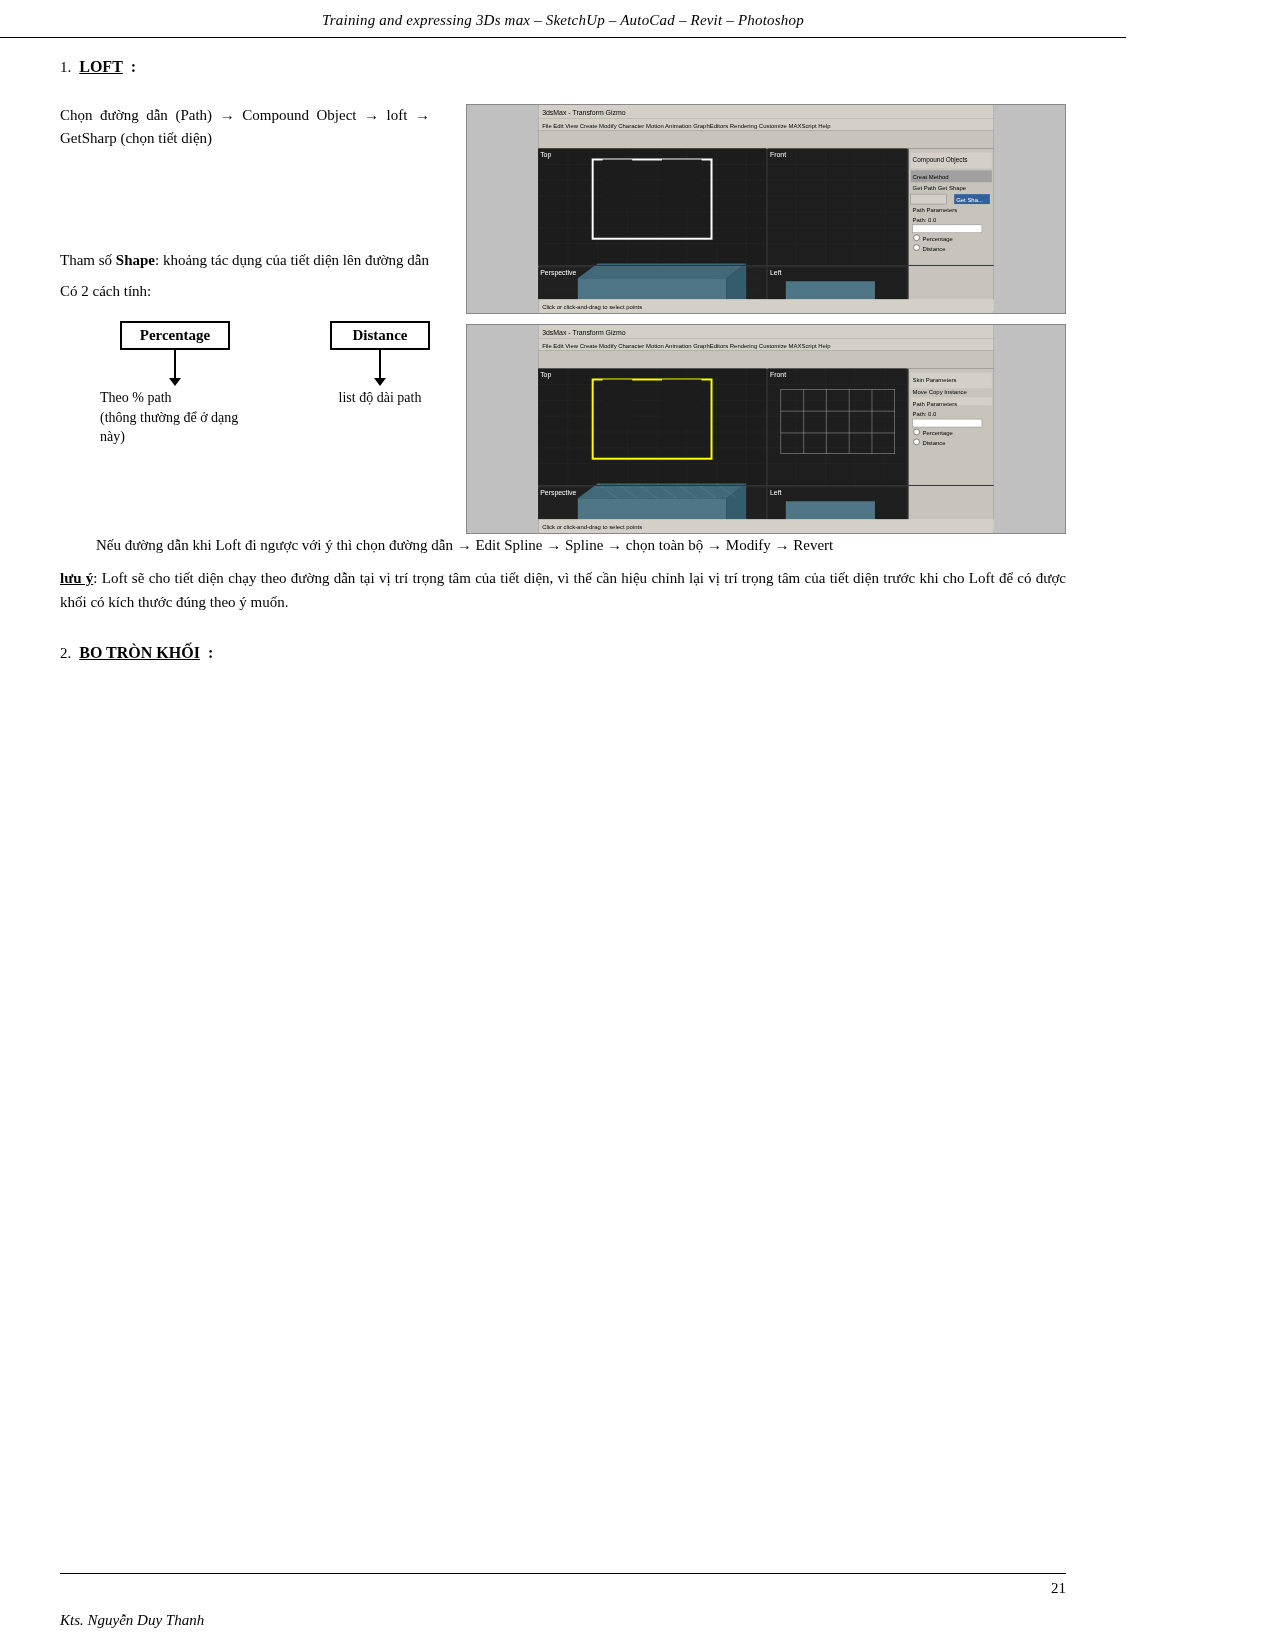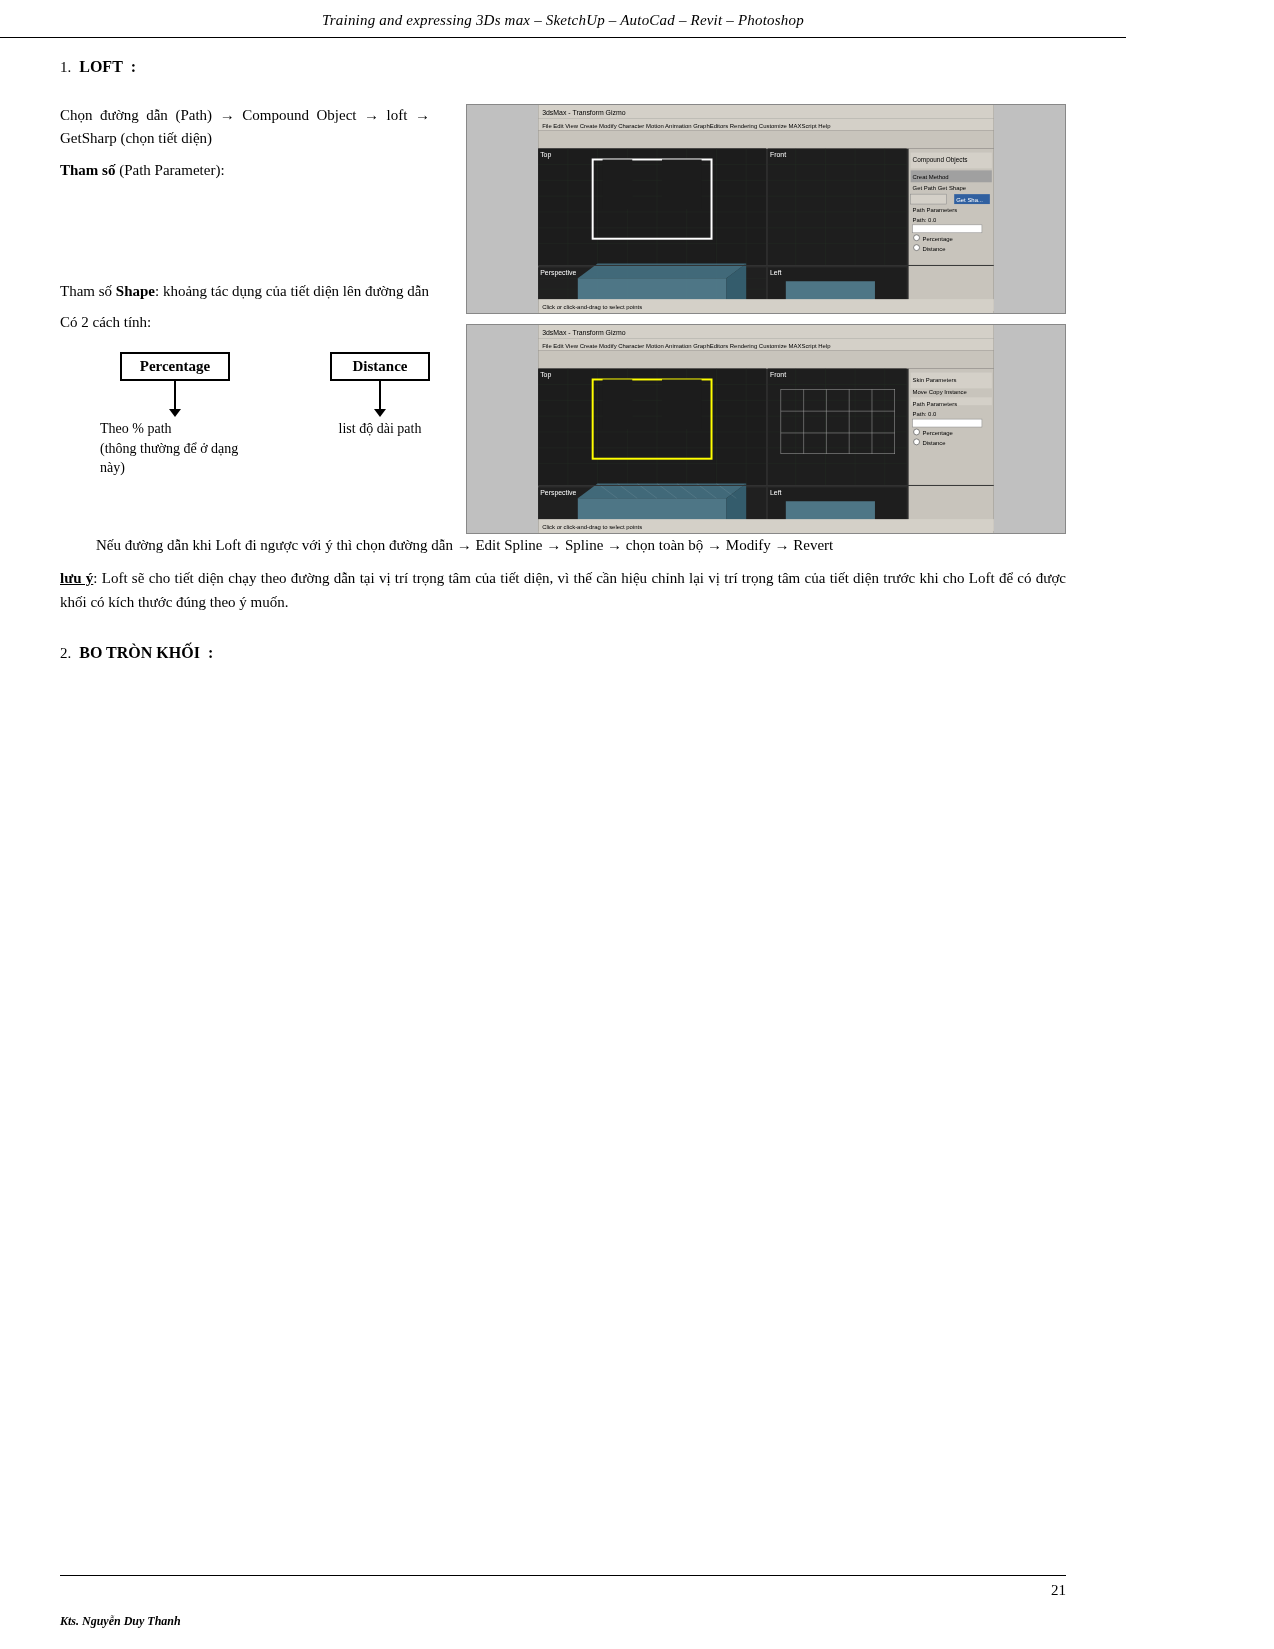--- a/index.html
+++ b/index.html
@@ -36,22 +36,22 @@
       position: absolute;
       bottom: 20px;
       left: 60px;
       right: 60px;
       display: flex;
       justify-content: space-between;
       padding-top: 6px;
     }
     .footer-left {
       font-style: italic;
-      font-weight: bold;
-      font-size: 12px;
+      font-weight: normal;
+      font-size: 15px;
       margin-top: 32px;
     }
     .footer-right {
       font-size: 15px;
       margin-left: 8px;
     }
     
     .content {
       padding: 20px 60px 80px 60px;
     }
@@ -65,20 +65,21 @@
       margin-bottom: 10px;
       display: flex;
       align-items: baseline;
       gap: 8px;
     }
     .section-heading .num {
       font-weight: normal;
       font-size: 15px;
     }
     .underline-bold {
+      text-decoration: underline;
       font-weight: bold;
     }
     
     .two-col {
       display: flex;
       gap: 36px;
       margin-top: 28px;
     }
     .col-left {
       flex: 0 0 370px;
@@ -184,23 +185,20 @@
       <div class="section-heading">
         <span class="num">1.</span>
         <span class="underline-bold">LOFT</span>:
       </div>
 
       <div class="two-col">
 
         <div class="col-left">
           <div class="para">
             <span>Chọn đường dẫn (Path) → Compound Object → loft → GetSharp (chọn tiết diện)</span>
-          </div>
-          <div class="para">
-            <span class="bold">Tham số</span><span> (Path Parameter):</span>
           </div>
 
           <div style="height: 90px;"></div>
 
           <div class="para">
             <span>Tham số </span><span class="bold">Shape</span><span>: khoảng tác dụng của tiết diện lên đường dẫn</span>
           </div>
           <div class="para">
             <span>Có 2 cách tính:</span>
           </div>

